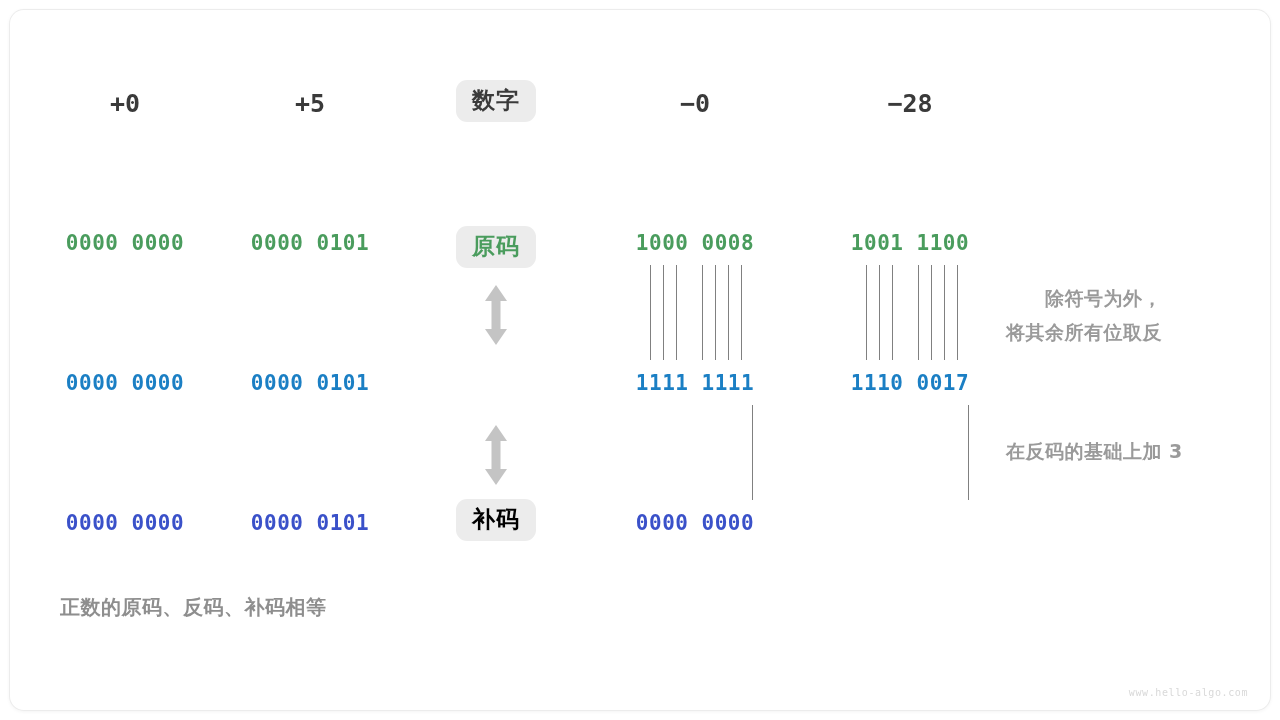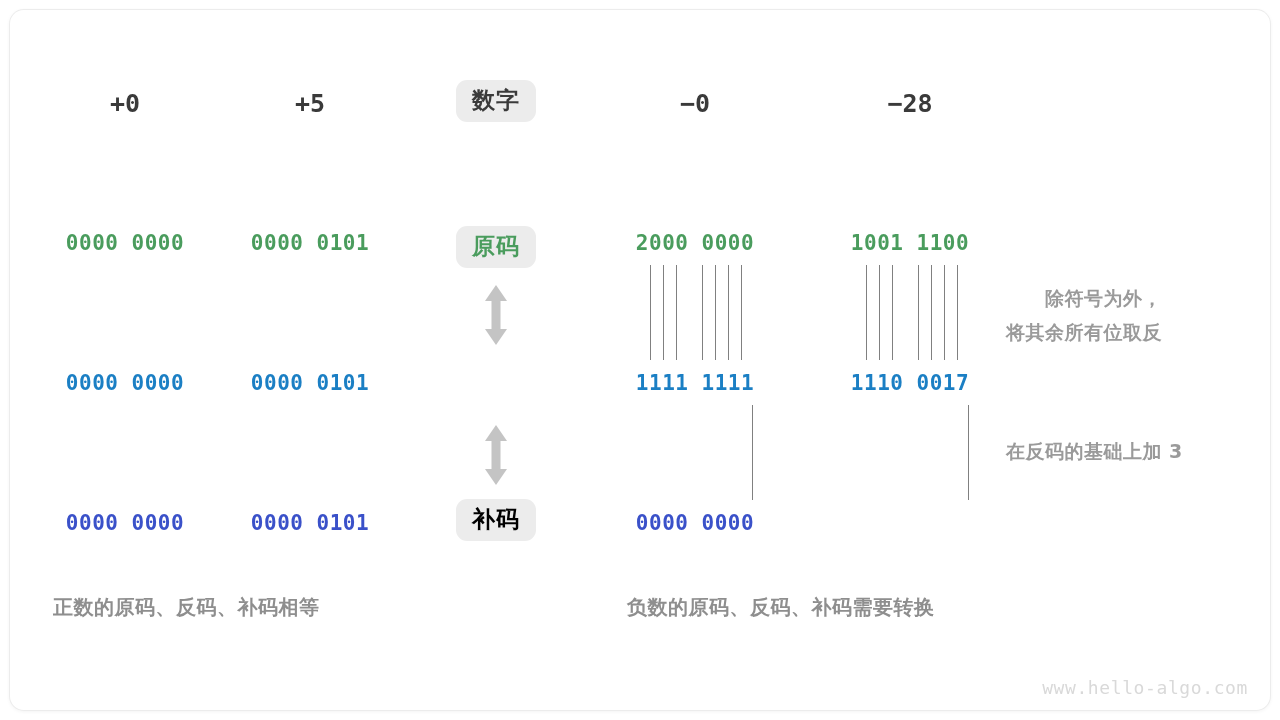--- a/index.html
+++ b/index.html
@@ -125,30 +125,30 @@
   
   .caption {
     position: absolute;
     font-family: "DejaVu Sans", "Liberation Sans", sans-serif;
     font-size: 20px;
     font-weight: bold;
     color: #8e8e8e;
     letter-spacing: 0.5px;
     white-space: pre;
   }
-  .cap-left  { left: 53px;  top: 594px; }
+  .cap-left  { left: 60px;  top: 594px; }
   .cap-right { left: 627px; top: 594px; }
 
   
   .watermark {
     position: absolute;
     right: 32px;
     bottom: 22px;
     font-family: "DejaVu Sans Mono", "Liberation Mono", monospace;
-    font-size: 18px;
+    font-size: 10px;
     color: #d9d9d9;
     letter-spacing: 0.6px;
   }
 </style>
 </head>
 <body>
 
 <div id="canvas">
   <div class="card"></div>
 
@@ -156,21 +156,21 @@
   <div class="col col-p5 row-head head-num">+5</div>
   <div class="col col-n0 row-head head-num">−0</div>
   <div class="col col-n28 row-head head-num">−28</div>
 
   <div class="badge-wrap badge-head">
     <span class="badge b-dark">数字</span>
   </div>
 
   <div class="col col-p0 row-r1 bits c-green">0000 0000</div>
   <div class="col col-p5 row-r1 bits c-green">0000 0101</div>
-  <div class="col col-n0 row-r1 bits c-green">2000 0000</div>
+  <div class="col col-n0 row-r1 bits c-green">1000 0008</div>
   <div class="col col-n28 row-r1 bits c-green">1001 1100</div>
 
   <div class="badge-wrap badge-r1">
     <span class="badge b-green">原码</span>
   </div>
 
   <div class="col col-p0 row-r2 bits c-blue">0000 0000</div>
   <div class="col col-p5 row-r2 bits c-blue">0000 0101</div>
   <div class="col col-n0 row-r2 bits c-blue">1111 1111</div>
   <div class="col col-n28 row-r2 bits c-blue">1110 0017</div>
@@ -212,16 +212,15 @@
   <div class="conn" style="left:957px;  top:265px; height:95px;"></div>
 
   <div class="conn" style="left:752px; top:405px; height:95px;"></div>
   <div class="conn" style="left:968px; top:405px; height:95px;"></div>
 
   <div class="annot annot-1">除符号为外，
 将其余所有位取反</div>
   <div class="annot annot-2">在反码的基础上加 3</div>
 
   <div class="caption cap-left">正数的原码、反码、补码相等</div>
-  <div class="caption cap-right">负数的原码、反码、补码需要转换</div>
 
   <div class="watermark">www.hello-algo.com</div>
 </div>
 
 </body></html>

